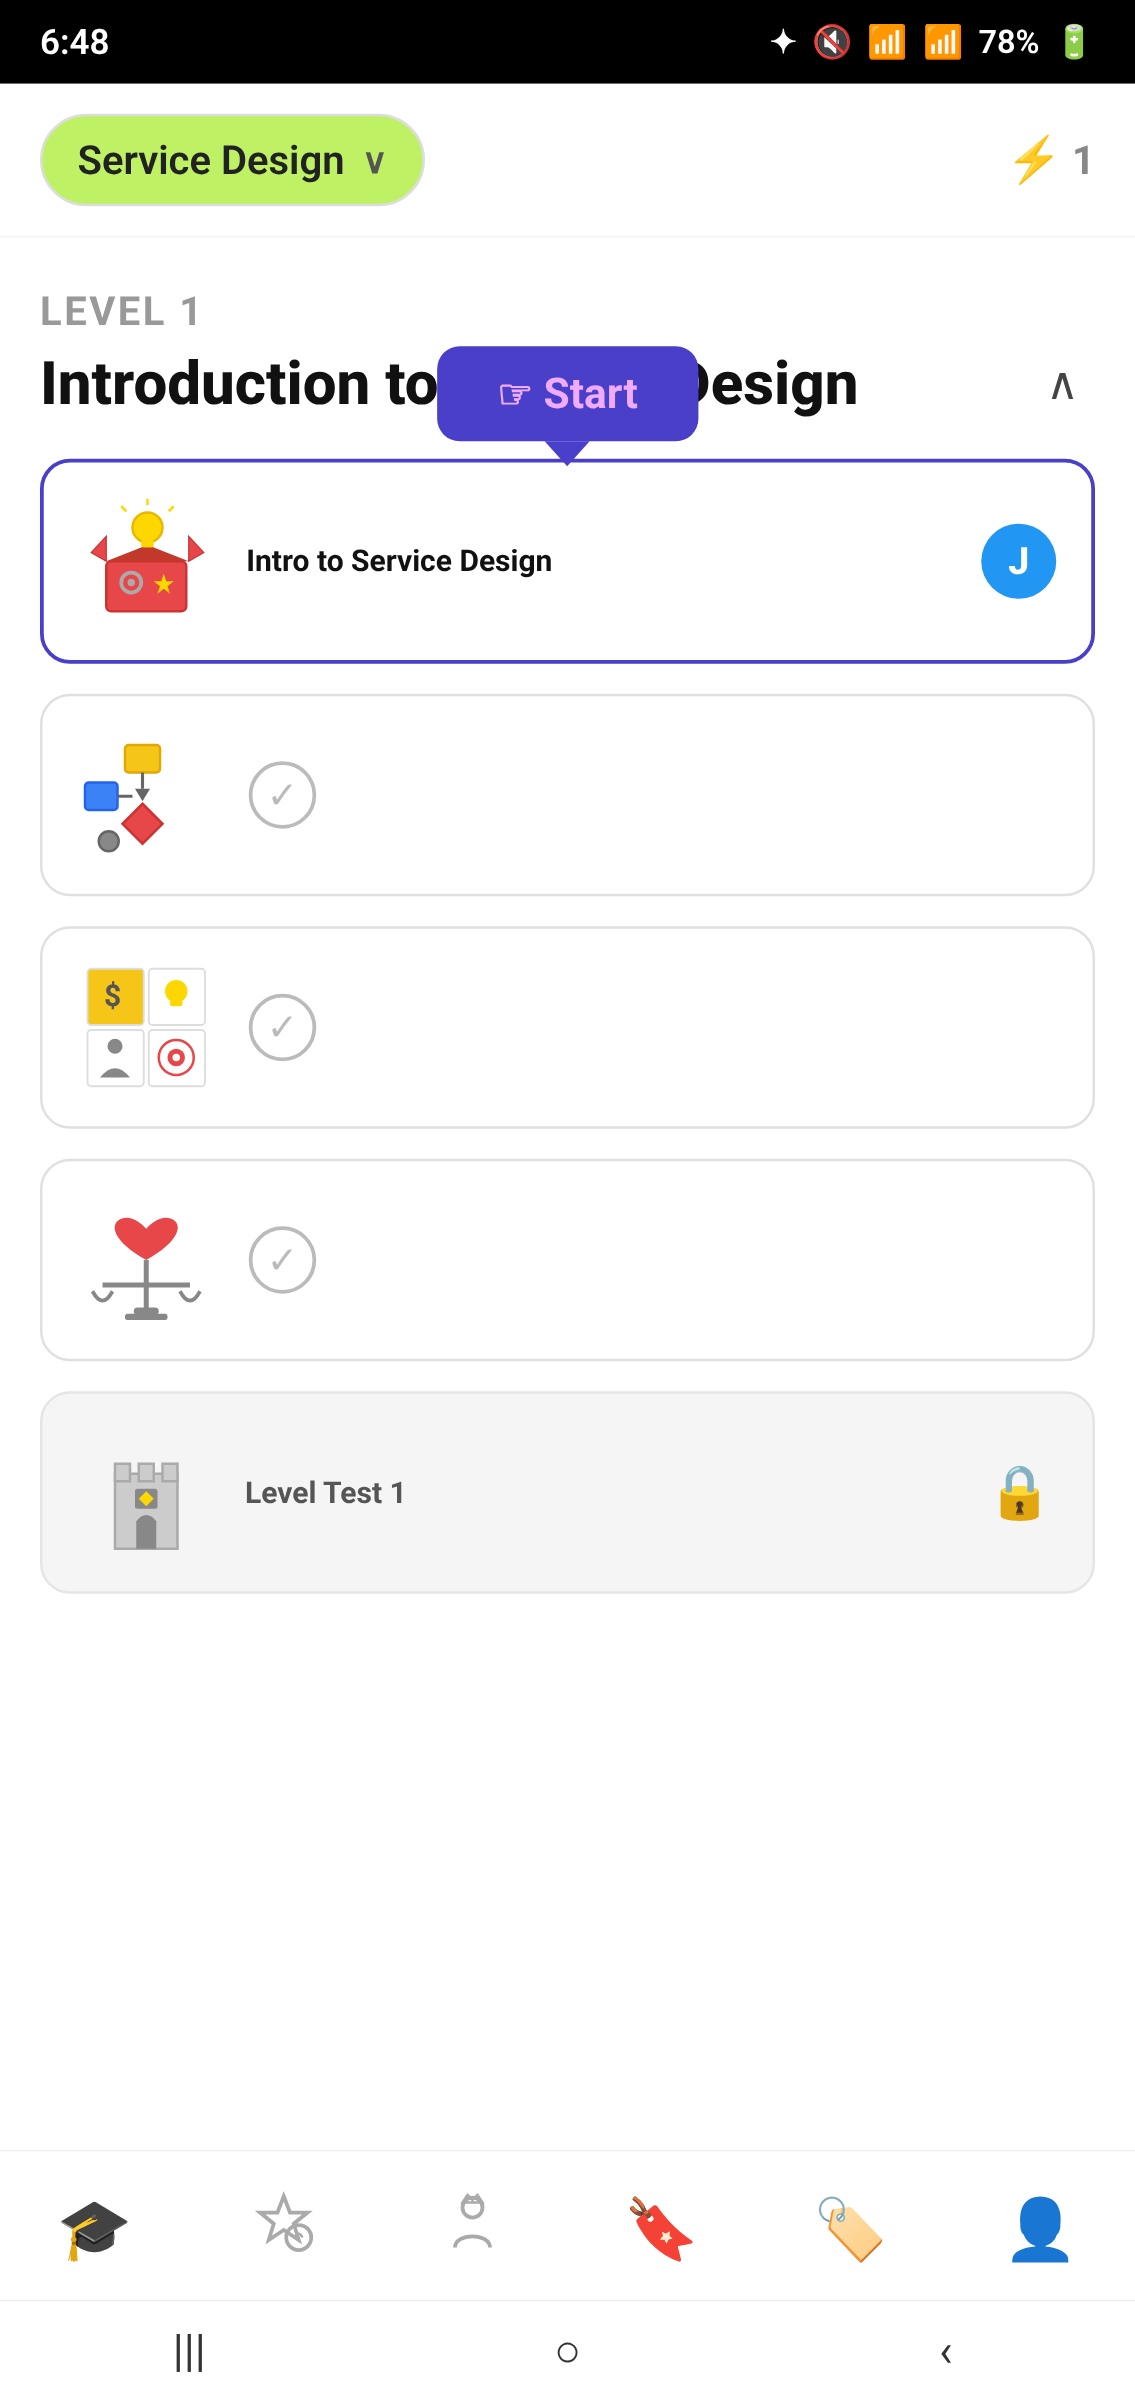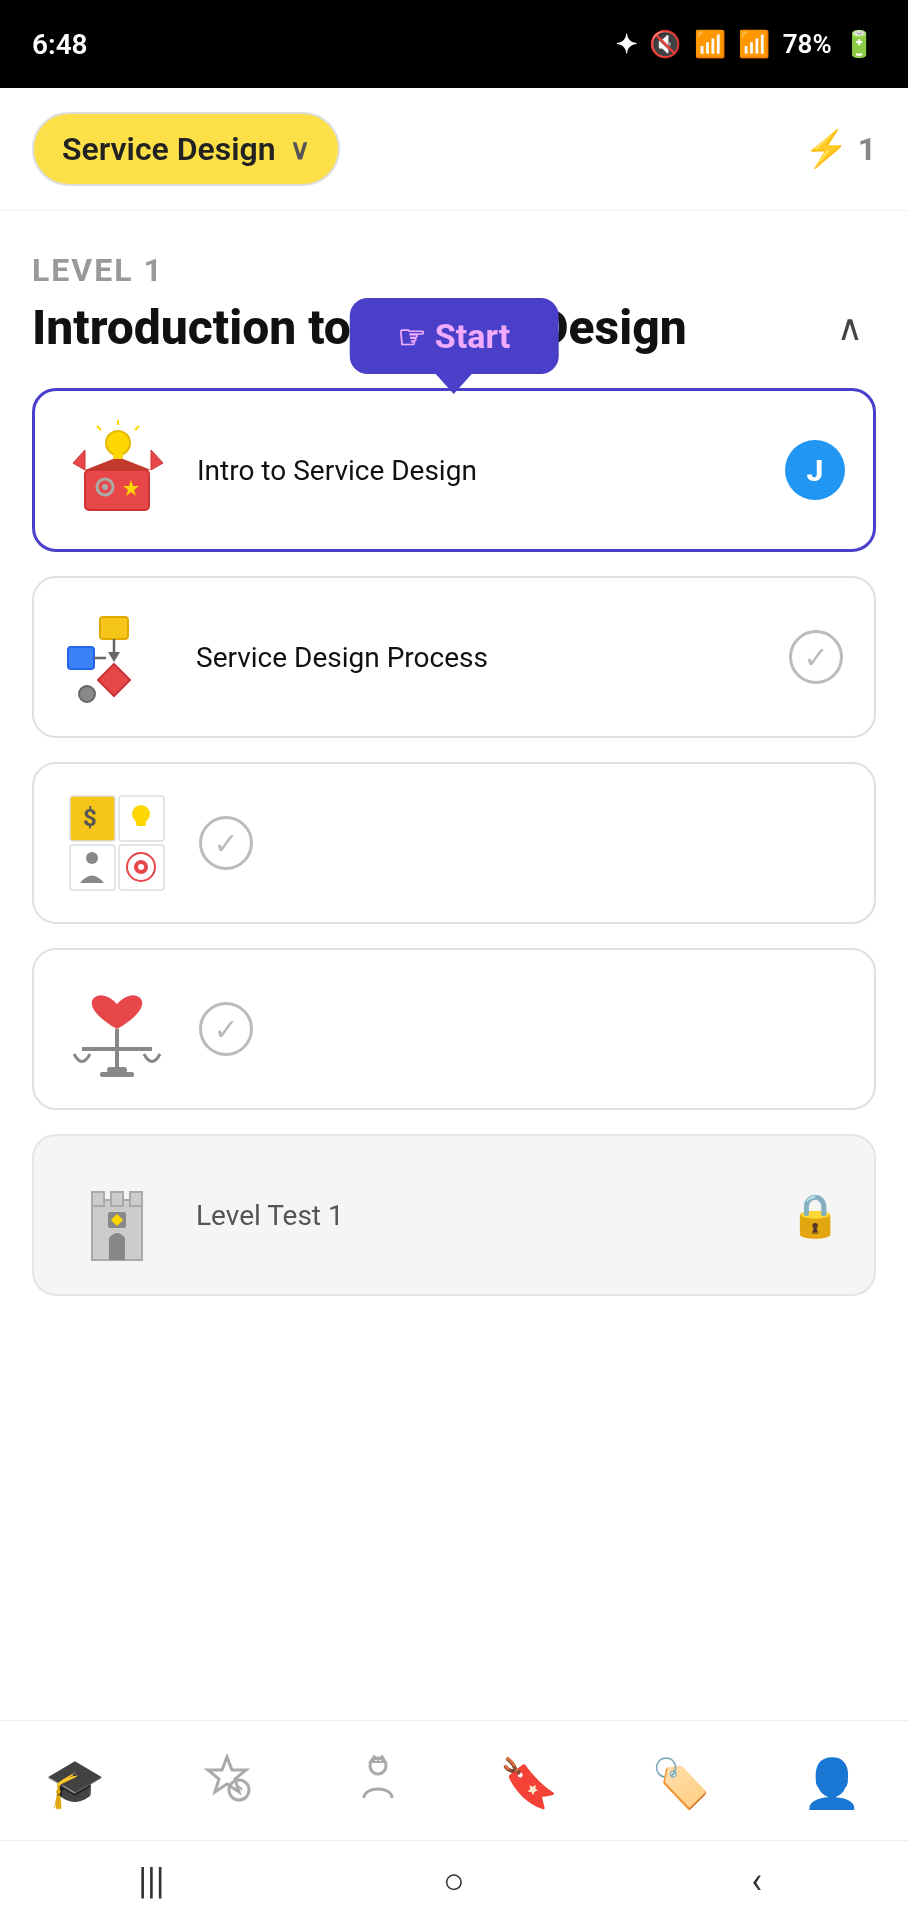--- a/index.html
+++ b/index.html
@@ -15,21 +15,21 @@
     }
 
     
     .status-bar {
       background: #000;
       color: #fff;
       display: flex;
       justify-content: space-between;
       align-items: center;
       padding: 0 32px;
-      height: 88px;
+      height: 67px;
       font-size: 28px;
       font-weight: 600;
     }
     .status-right {
       display: flex;
       align-items: center;
       gap: 12px;
       font-size: 26px;
     }
 
@@ -45,21 +45,21 @@
     .course-selector {
       display: flex;
       align-items: center;
       border: 2px solid #ddd;
       border-radius: 40px;
       padding: 16px 28px;
       font-size: 32px;
       font-weight: 600;
       color: #222;
       gap: 14px;
-      background: #fde047;
+      background: #bef264;
       cursor: pointer;
     }
     .chevron-down {
       font-size: 28px;
       color: #555;
     }
     .lightning-badge {
       display: flex;
       align-items: center;
       gap: 8px;
@@ -165,22 +165,22 @@
       width: 110px;
       height: 110px;
       flex-shrink: 0;
       display: flex;
       align-items: center;
       justify-content: center;
       font-size: 64px;
     }
     .lesson-title {
       flex: 1;
-      font-size: 28px;
-      font-weight: 400;
+      font-size: 24px;
+      font-weight: 700;
       color: #111;
     }
     .lesson-card.locked .lesson-title {
       color: #555;
     }
     .lesson-status {
       width: 60px;
       height: 60px;
       flex-shrink: 0;
       display: flex;
@@ -398,21 +398,20 @@
 
         <polygon points="52,62 68,78 52,94 36,78" fill="#e8474a" stroke="#cc3333" stroke-width="2"></polygon>
 
         <rect x="6" y="45" width="26" height="22" rx="3" fill="#3b82f6" stroke="#2563eb" stroke-width="2"></rect>
 
         <line x1="32" y1="56" x2="44" y2="56" stroke="#666" stroke-width="2.5"></line>
 
         <circle cx="25" cy="92" r="8" fill="#888" stroke="#666" stroke-width="2"></circle>
       </svg>
     </div>
-    <div class="lesson-title">Service Design Process</div>
     <div class="lesson-status">
       <div class="check-icon">✓</div>
     </div>
   </div>
 
   <div class="lesson-card">
     <div class="lesson-icon">
       <svg width="110" height="110" viewBox="0 0 110 110">
 
         <rect x="8" y="8" width="45" height="45" rx="3" fill="#f5c518" stroke="#ddd" stroke-width="1.5"></rect>

